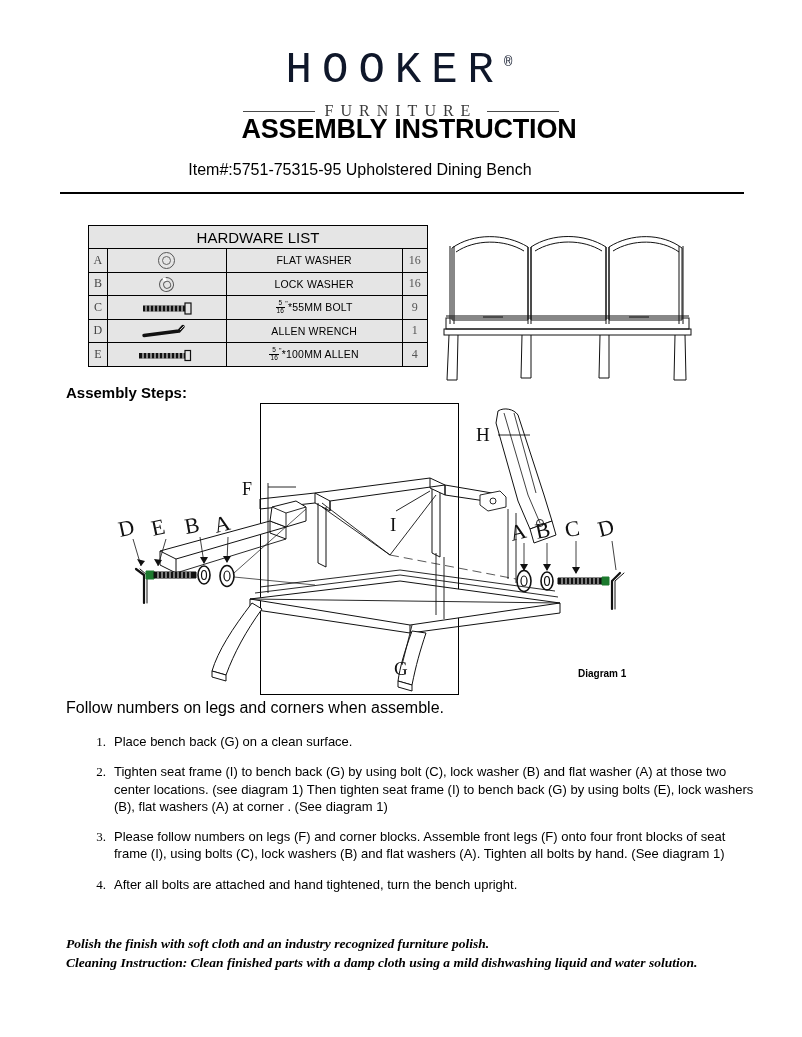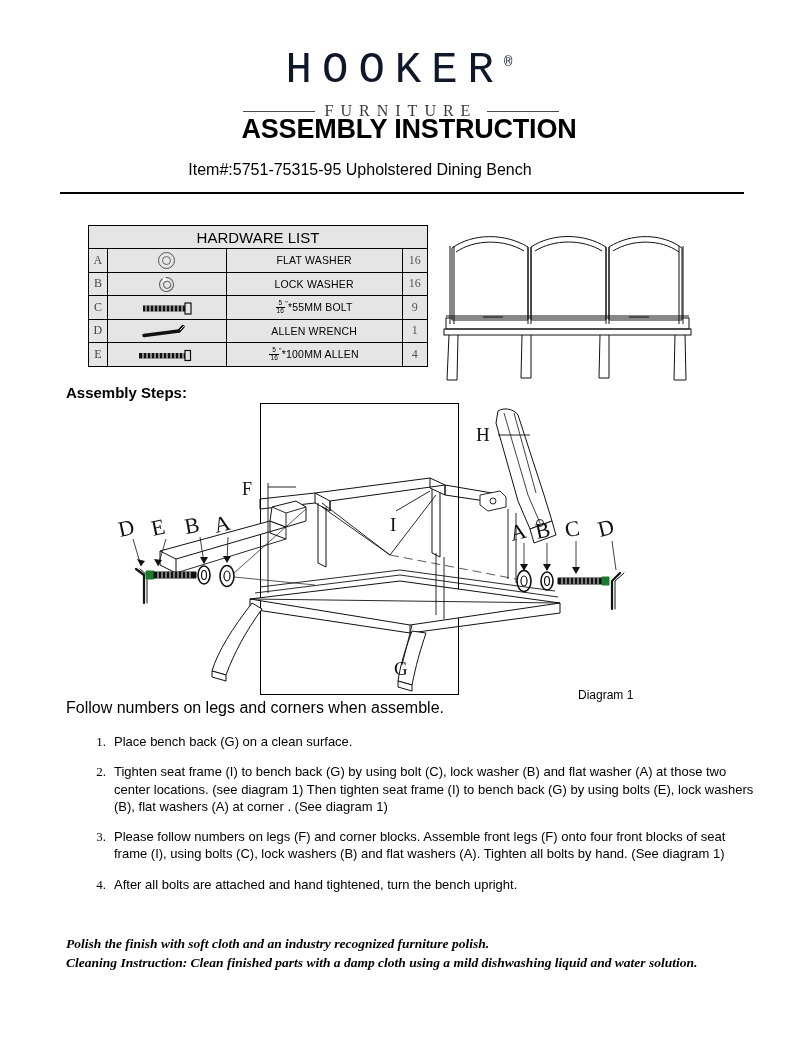--- a/index.html
+++ b/index.html
@@ -76,21 +76,21 @@
 
   
   .bench-draw{position:absolute;left:443px;top:228px;width:250px;height:160px;}
 
   
   .asm-steps{position:absolute;left:66px;top:384px;font-size:15px;font-weight:bold;}
 
   
   .diagram-box{position:absolute;left:260px;top:403px;width:197px;height:290px;border:1px solid #000;}
   .diagram-svg{position:absolute;left:100px;top:403px;width:560px;height:290px;}
-  .diagram-label{position:absolute;left:578px;top:688px;font-size:12px;font-weight:normal;}
+  .diagram-label{position:absolute;left:578px;top:668px;font-size:10px;font-weight:bold;}
 
   
   .follow{position:absolute;left:66px;top:699px;font-size:16px;}
   .steps{position:absolute;left:84px;top:733px;width:672px;}
   .step{display:flex;margin-bottom:13px;}
   .step-num{font-family:"Liberation Serif", serif;font-size:13px;width:22px;flex:0 0 22px;
     text-align:right;padding-right:8px;padding-top:1px;}
   .step-txt{font-size:13px;line-height:1.33;}
   .step-txt.narrow{max-width:630px;}
 

